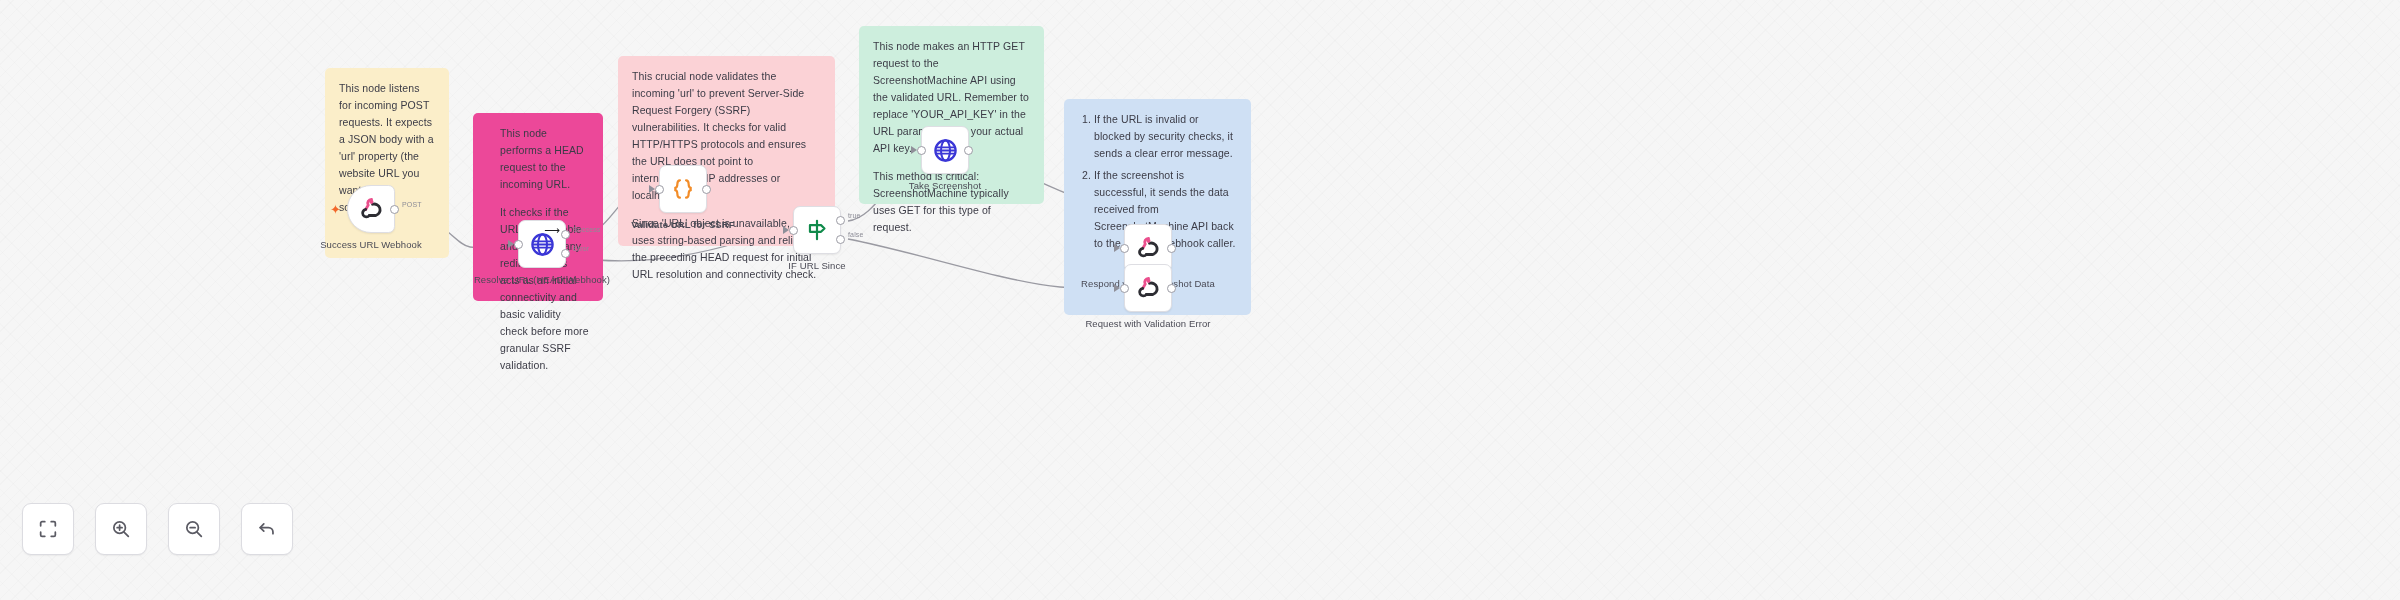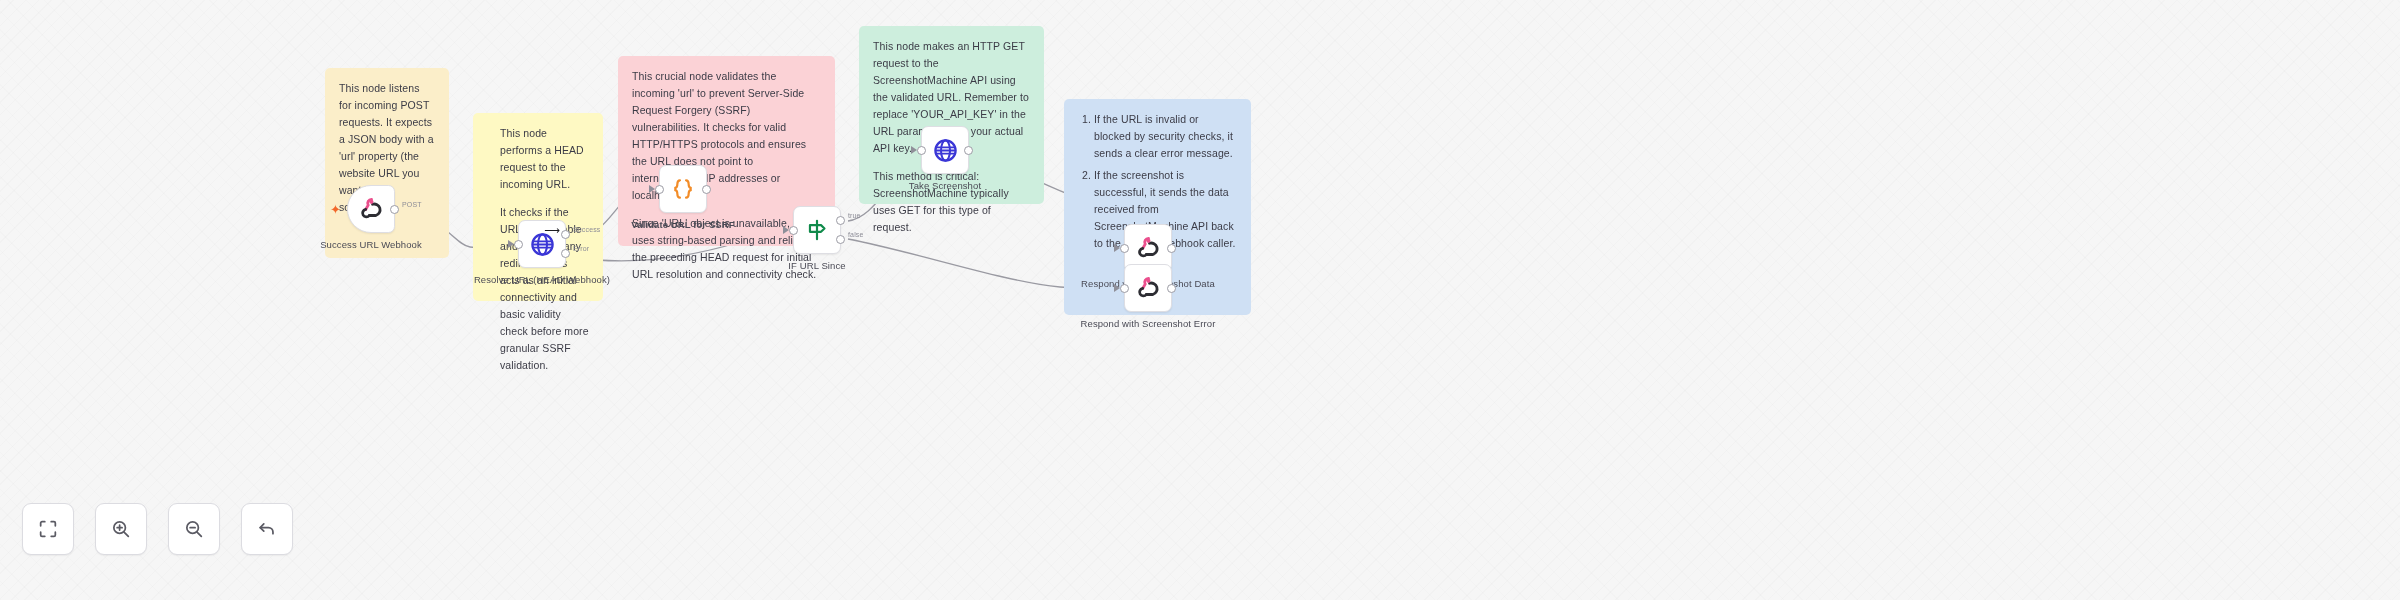--- a/index.html
+++ b/index.html
@@ -127,21 +127,21 @@
     <path d="M974,166 C1020,166 1050,190 1085,200 C1100,204 1108,206 1117,207" marker-end="url(#ah)"></path>
 
     <path d="M848,239 C920,253 1000,281 1060,287 C1085,289 1103,288 1117,288" marker-end="url(#ah)"></path>
   </g>
 </svg>
 
 <div class="sticky" id="note-webhook" style="background: rgb(251, 238, 201);">
   <p>This node listens for incoming POST requests. It expects a JSON body with a 'url' property (the website URL you want to screenshot).</p>
 </div>
 
-<div class="sticky" id="note-head" style="background: #fef9c3; padding-left: 27px;">
+<div class="sticky" id="note-head" style="background: #ec4899; padding-left: 27px;">
   <p>This node performs a HEAD request to the incoming URL.</p>
   <p>It checks if the URL is reachable and resolves any redirects. This acts as an initial connectivity and basic validity check before more granular SSRF validation.</p>
 </div>
 
 <div class="sticky" id="note-ssrf" style="background: rgb(251, 210, 214);">
   <p>This crucial node validates the incoming 'url' to prevent Server-Side Request Forgery (SSRF) vulnerabilities. It checks for valid HTTP/HTTPS protocols and ensures the URL does not point to internal/private IP addresses or localhost.</p>
   <p>Since 'URL' object is unavailable, it uses string-based parsing and relies on the preceding HEAD request for initial URL resolution and connectivity check.</p>
 </div>
 
 <div class="sticky" id="note-screenshot" style="background: rgb(205, 238, 221);">
@@ -265,21 +265,21 @@
     <span class="port in"></span>
     <svg width="26" height="26" viewBox="0 0 24 24">
       <path d="M12.5 3.2a3.5 3.5 0 0 0-3.1 5.2l-2.3 4" fill="none" stroke="#eb4f8d" stroke-width="2.6" stroke-linecap="round"></path>
       <path d="M7.1 12.4a3.5 3.5 0 1 0 3.4 5.6" fill="none" stroke="#2d2d33" stroke-width="2.6" stroke-linecap="round"></path>
       <path d="M10.5 18h5.2" fill="none" stroke="#2d2d33" stroke-width="2.6" stroke-linecap="round"></path>
       <path d="M13.4 7.6a3.5 3.5 0 1 1 3.1 10.4" fill="none" stroke="#2d2d33" stroke-width="2.6" stroke-linecap="round"></path>
       <circle cx="12.4" cy="5.4" r="1.9" fill="#eb4f8d"></circle>
     </svg>
     <span class="port out"></span>
   </div>
-  <div class="node-label">Respond with Screenshot Error</div>
+  <div class="node-label">Request with Validation Error</div>
 </div>
 
 <div id="toolbar">
   <div class="tb-btn">
     <svg width="22" height="22" viewBox="0 0 24 24">
       <g fill="none" stroke="#5a5a63" stroke-width="1.9" stroke-linecap="round">
         <path d="M4 8.5V5.5A1.5 1.5 0 0 1 5.5 4h3"></path>
         <path d="M15.5 4h3A1.5 1.5 0 0 1 20 5.5v3"></path>
         <path d="M20 15.5v3a1.5 1.5 0 0 1-1.5 1.5h-3"></path>
         <path d="M8.5 20h-3A1.5 1.5 0 0 1 4 18.5v-3"></path>

